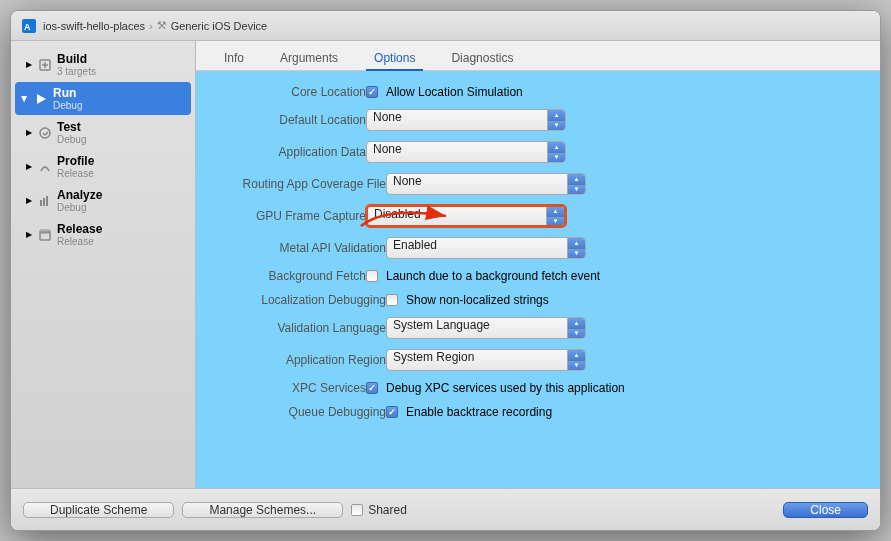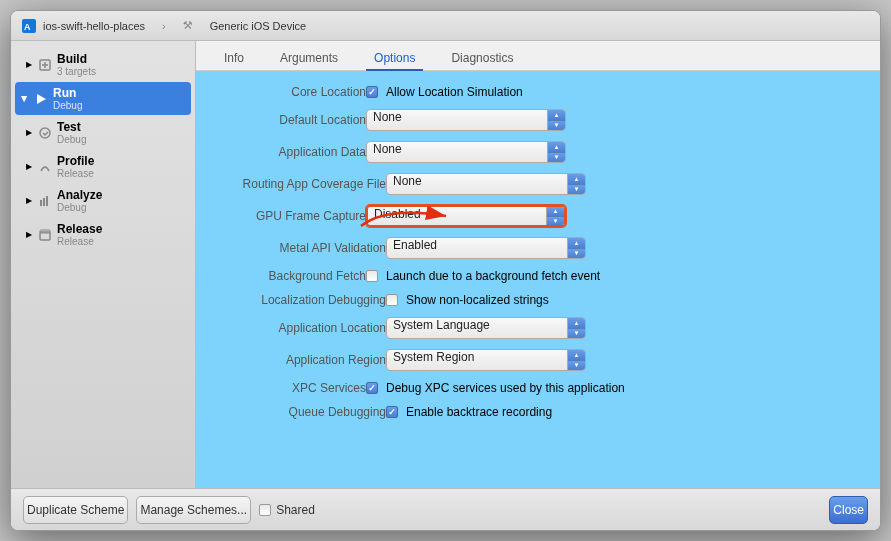--- a/index.html
+++ b/index.html
@@ -37,21 +37,21 @@
       flex-shrink: 0;
     }
     .titlebar-icon {
       width: 16px; height: 16px;
       display: flex; align-items: center; justify-content: center;
     }
     .titlebar-icon svg { width: 14px; height: 14px; }
     .titlebar-text {
       font-size: 11px;
       color: #333;
-      display: flex; align-items: center; gap: 17px;
+      display: flex; align-items: center; gap: 4px;
     }
     .titlebar-sep { color: #888; font-size: 11px; }
     
     .main-body {
       display: flex;
       flex: 1;
       overflow: hidden;
     }
     
     .sidebar {
@@ -216,25 +216,25 @@
       display: flex;
       align-items: center;
       gap: 8px;
       flex-shrink: 0;
       height: 42px;
     }
     .mac-button {
       background: linear-gradient(to bottom, #f5f5f5, #e0e0e0);
       border: 1px solid #aaa;
       border-radius: 5px;
-      padding: 3px 3px;
+      padding: 3px 26px;
       font-size: 12px;
       cursor: pointer;
       color: #333;
-      height: 28px;
+      height: 16px;
       display: flex;
       align-items: center;
     }
     .mac-button.blue {
       background: linear-gradient(to bottom, #6a9ee8, #3a6ed4);
       color: white;
       border-color: #2a5eb4;
     }
     .bottom-spacer { flex: 1; }
     .checkbox-label {
@@ -488,21 +488,21 @@
 
         <div class="setting-row">
           <span class="setting-label lw-loc">Localization Debugging</span>
           <div class="setting-control">
             <span class="mac-checkbox"></span>
             <span>Show non-localized strings</span>
           </div>
         </div>
 
         <div class="setting-row">
-          <span class="setting-label lw-applang">Application Location</span>
+          <span class="setting-label lw-applang">Validation Language</span>
           <div class="setting-control">
             <div class="select-box">
               <span class="select-box-text">System Language</span>
               <div class="select-box-stepper">
                 <div class="stepper-up">▲</div>
                 <div class="stepper-down">▼</div>
               </div>
             </div>
           </div>
         </div>

